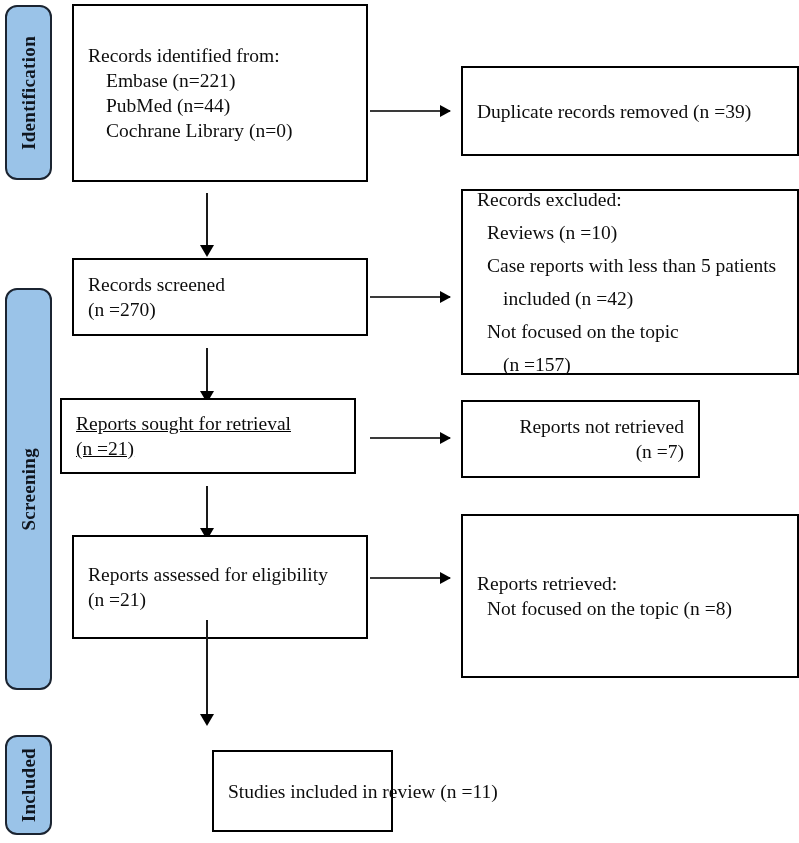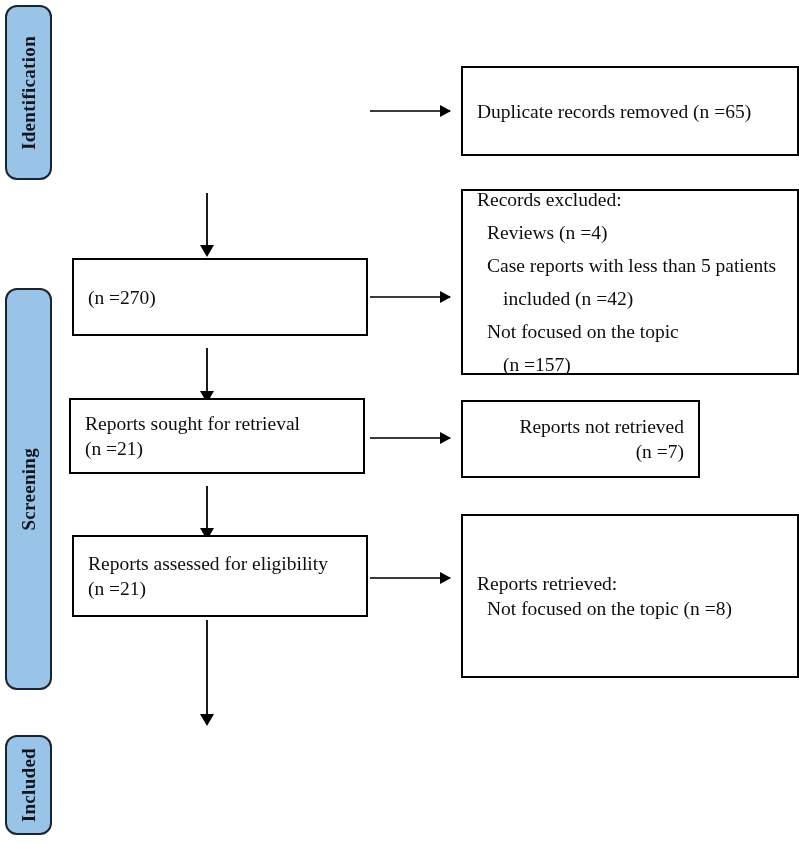--- a/index.html
+++ b/index.html
@@ -97,68 +97,78 @@
   </div>
 
   <div class="stage-bar" style="left:5px; top:288px; width:47px; height:402px;">
     <span class="stage-label">Screening</span>
   </div>
 
   <div class="stage-bar" style="left:5px; top:735px; width:47px; height:100px;">
     <span class="stage-label">Included</span>
   </div>
 
+  <div class="flow-box" style="left:72px; top:4px; width:296px; height:178px;">
+    <div class="line">Records identified from:</div>
+    <div class="line indent1">Embase (n=221)</div>
+    <div class="line indent1">PubMed (n=44)</div>
+    <div class="line indent1">Cochrane Library (n=0)</div>
+  </div>
 
   <div class="flow-box" style="left:461px; top:66px; width:338px; height:90px;">
-    <div class="line">Duplicate records removed (n =65)</div>
+    <div class="line">Duplicate records removed (n =39)</div>
   </div>
 
   <div class="arrow-h" style="left:370px; top:110px; width:80px;"></div>
 
   <div class="arrow-v" style="left:206px; top:193px; height:53px;"></div>
 
   <div class="flow-box" style="left:72px; top:258px; width:296px; height:78px;">
+    <div class="line">Records screened</div>
     <div class="line">(n =270)</div>
   </div>
 
   <div class="flow-box" style="left:461px; top:189px; width:338px; height:186px;gap:8px;">
     <div class="line">Records excluded:</div>
-    <div class="line indent2">Reviews (n =4)</div>
+    <div class="line indent2">Reviews (n =10)</div>
     <div class="line indent2">Case reports with less than 5 patients</div>
     <div class="line indent3">included (n =42)</div>
     <div class="line indent2">Not focused on the topic</div>
     <div class="line indent3">(n =157)</div>
   </div>
 
   <div class="arrow-h" style="left:370px; top:296px; width:80px;"></div>
 
   <div class="arrow-v" style="left:206px; top:348px; height:44px;"></div>
 
-  <div class="flow-box" style="left:69px; top:398px; width:296px; height:76px;">
+  <div class="flow-box" style="left:60px; top:398px; width:296px; height:76px;text-decoration:underline;">
     <div class="line">Reports sought for retrieval</div>
     <div class="line">(n =21)</div>
   </div>
 
   <div class="flow-box" style="left:461px; top:400px; width:239px; height:78px;align-items:flex-end;">
     <div class="line">Reports not retrieved</div>
     <div class="line">(n =7)</div>
   </div>
 
   <div class="arrow-h" style="left:370px; top:437px; width:80px;"></div>
 
   <div class="arrow-v" style="left:206px; top:486px; height:43px;"></div>
 
-  <div class="flow-box" style="left:72px; top:535px; width:296px; height:82px;">
+  <div class="flow-box" style="left:72px; top:535px; width:296px; height:104px;">
     <div class="line">Reports assessed for eligibility</div>
     <div class="line">(n =21)</div>
   </div>
 
   <div class="flow-box" style="left:461px; top:514px; width:338px; height:164px;">
     <div class="line">Reports retrieved:</div>
     <div class="line indent2">Not focused on the topic (n =8)</div>
   </div>
 
   <div class="arrow-h" style="left:370px; top:577px; width:80px;"></div>
 
   <div class="arrow-v" style="left:206px; top:620px; height:95px;"></div>
 
+  <div class="flow-box" style="left:212px; top:750px; width:181px; height:82px;">
+    <div class="line">Studies included in review (n =11)</div>
+  </div>
 
 </div>
 
 </body></html>

